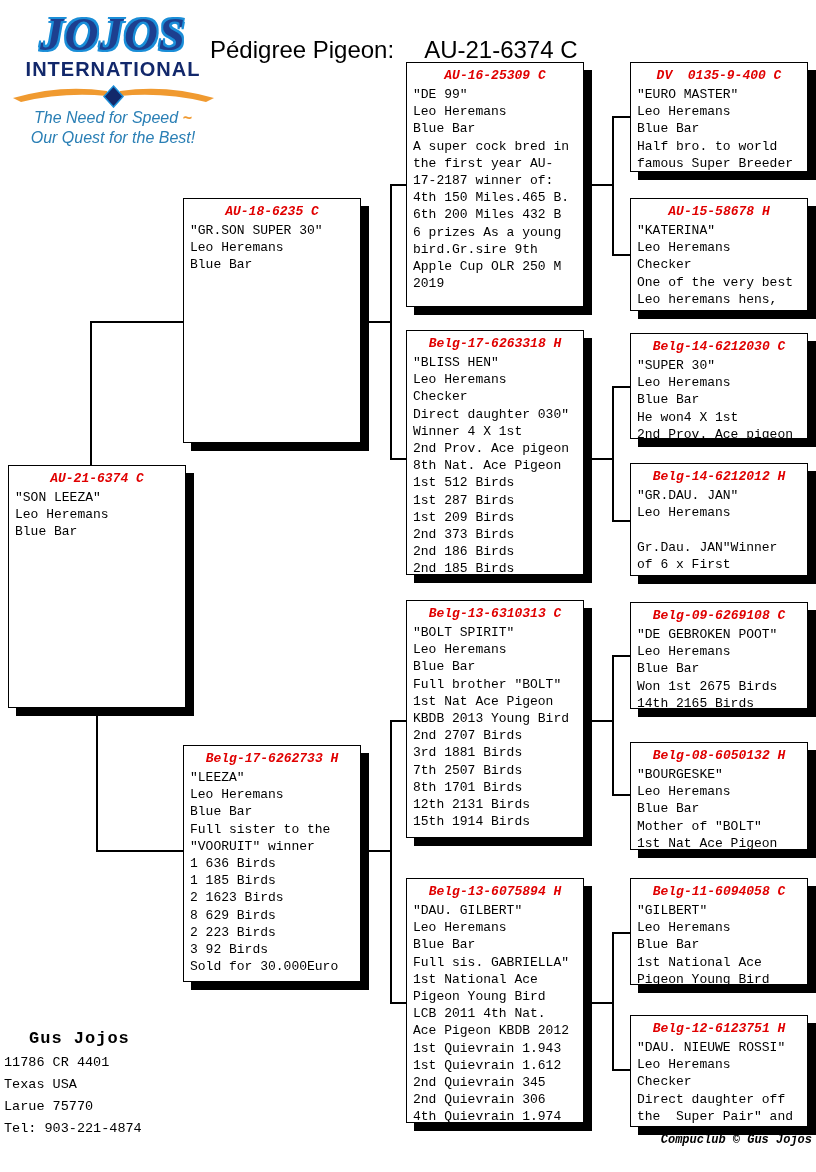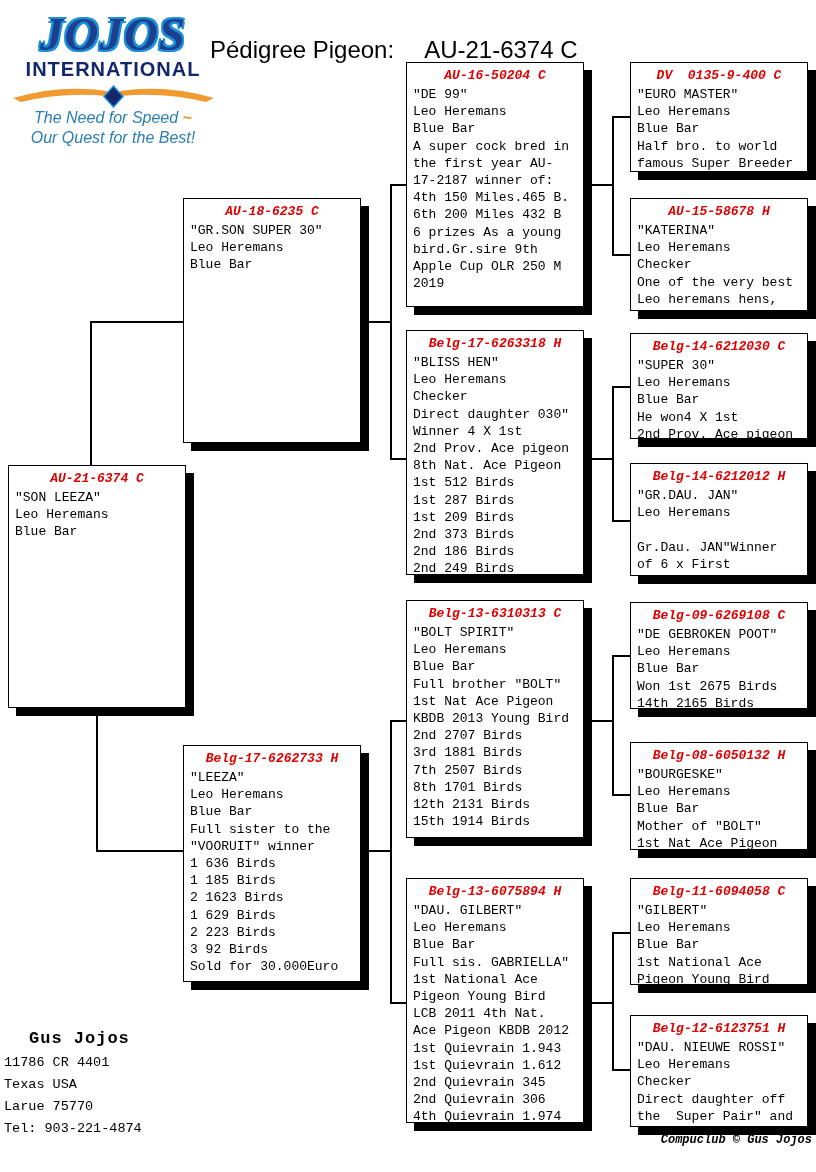--- a/index.html
+++ b/index.html
@@ -117,28 +117,28 @@
         <div class="pbox-header">Belg-17-6262733 H</div>
         <div class="pbox-body">
           <div class="pline">"LEEZA"</div>
           <div class="pline">Leo Heremans</div>
           <div class="pline">Blue Bar</div>
           <div class="pline">Full sister to the</div>
           <div class="pline">"VOORUIT" winner</div>
           <div class="pline">1 636 Birds</div>
           <div class="pline">1 185 Birds</div>
           <div class="pline">2 1623 Birds</div>
-          <div class="pline">1 629 Birds</div>
+          <div class="pline">8 629 Birds</div>
           <div class="pline">2 223 Birds</div>
           <div class="pline">3 92 Birds</div>
           <div class="pline">Sold for 30.000Euro</div>
         </div>
       </div>
       <div class="pbox" style="left: 406px; top: 62px; width: 178px; height: 245px;">
-        <div class="pbox-header">AU-16-50204 C</div>
+        <div class="pbox-header">AU-16-25309 C</div>
         <div class="pbox-body">
           <div class="pline">"DE 99"</div>
           <div class="pline">Leo Heremans</div>
           <div class="pline">Blue Bar</div>
           <div class="pline">A super cock bred in</div>
           <div class="pline">the first year AU-</div>
           <div class="pline">17-2187 winner of:</div>
           <div class="pline">4th 150 Miles.465 B.</div>
           <div class="pline">6th 200 Miles 432 B</div>
           <div class="pline">6 prizes As a young</div>
@@ -155,21 +155,21 @@
           <div class="pline">Checker</div>
           <div class="pline">Direct daughter 030"</div>
           <div class="pline">Winner 4 X 1st</div>
           <div class="pline">2nd Prov. Ace pigeon</div>
           <div class="pline">8th Nat. Ace Pigeon</div>
           <div class="pline">1st 512 Birds</div>
           <div class="pline">1st 287 Birds</div>
           <div class="pline">1st 209 Birds</div>
           <div class="pline">2nd 373 Birds</div>
           <div class="pline">2nd 186 Birds</div>
-          <div class="pline">2nd 249 Birds</div>
+          <div class="pline">2nd 185 Birds</div>
         </div>
       </div>
       <div class="pbox" style="left: 406px; top: 600px; width: 178px; height: 238px;">
         <div class="pbox-header">Belg-13-6310313 C</div>
         <div class="pbox-body">
           <div class="pline">"BOLT SPIRIT"</div>
           <div class="pline">Leo Heremans</div>
           <div class="pline">Blue Bar</div>
           <div class="pline">Full brother "BOLT"</div>
           <div class="pline">1st Nat Ace Pigeon</div>

